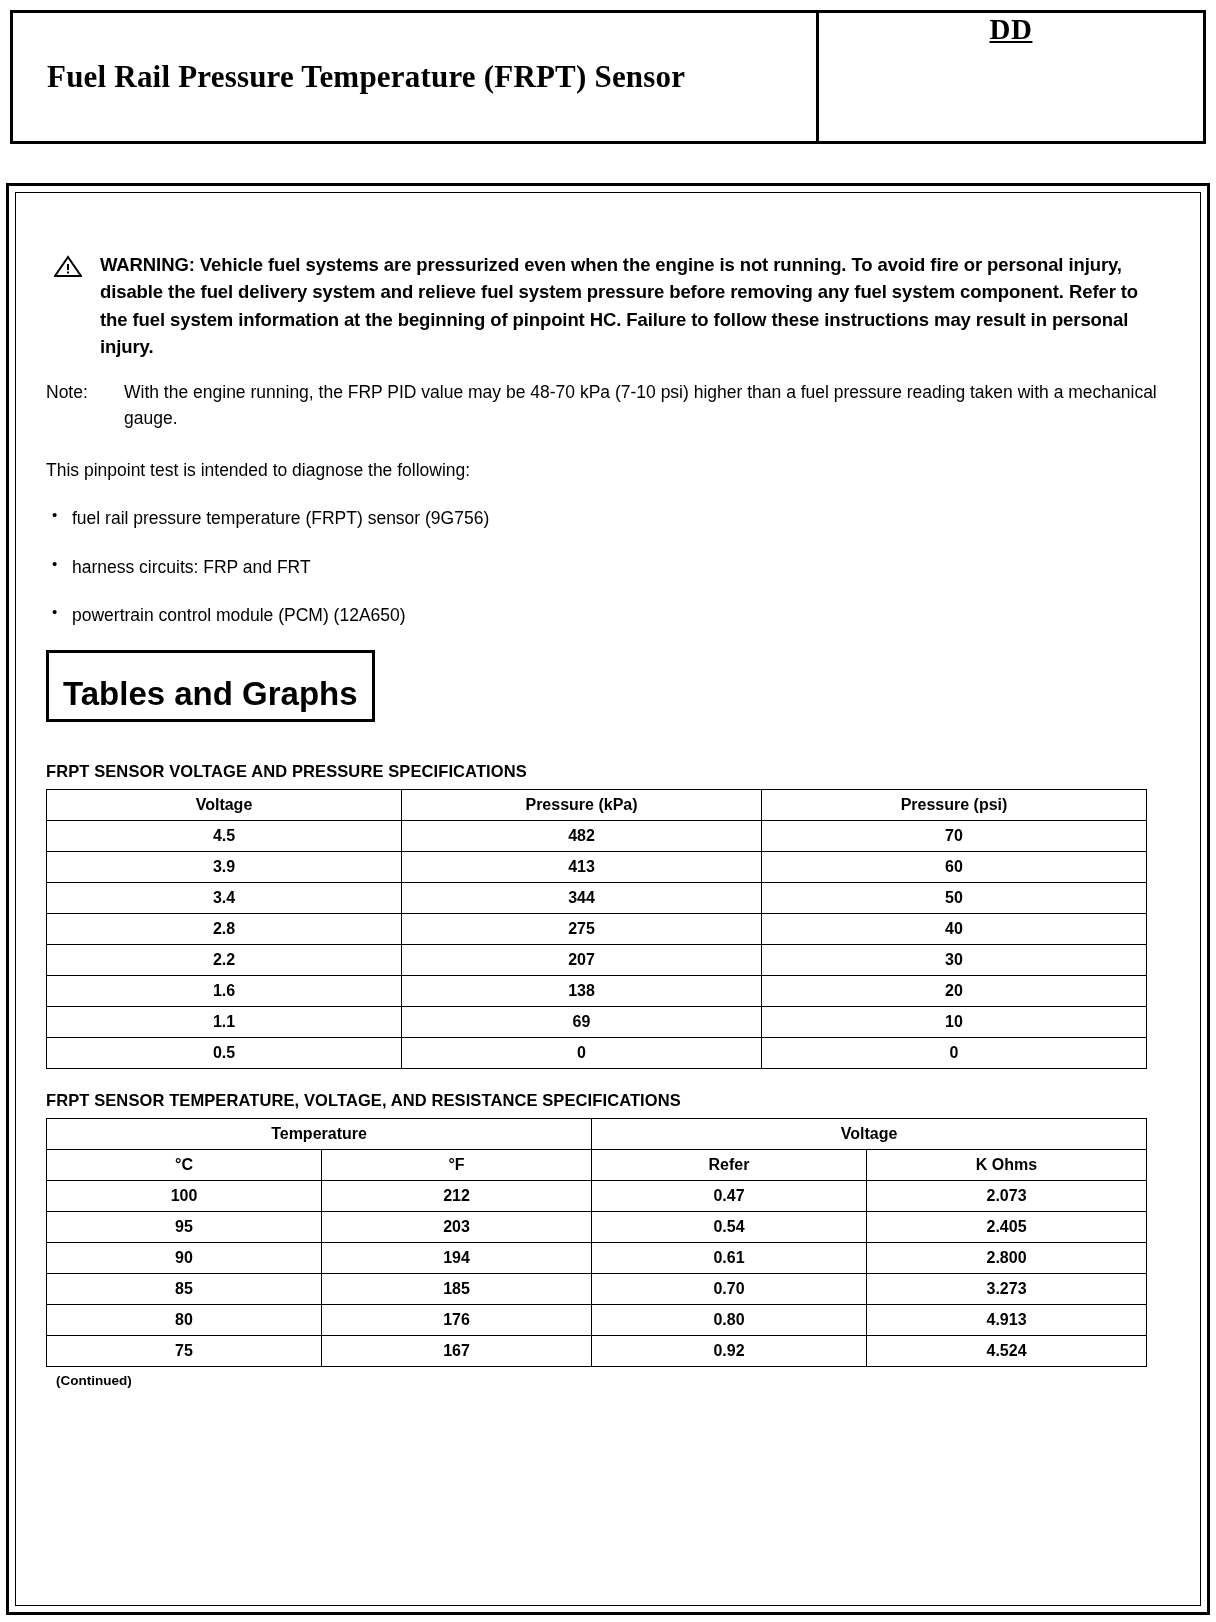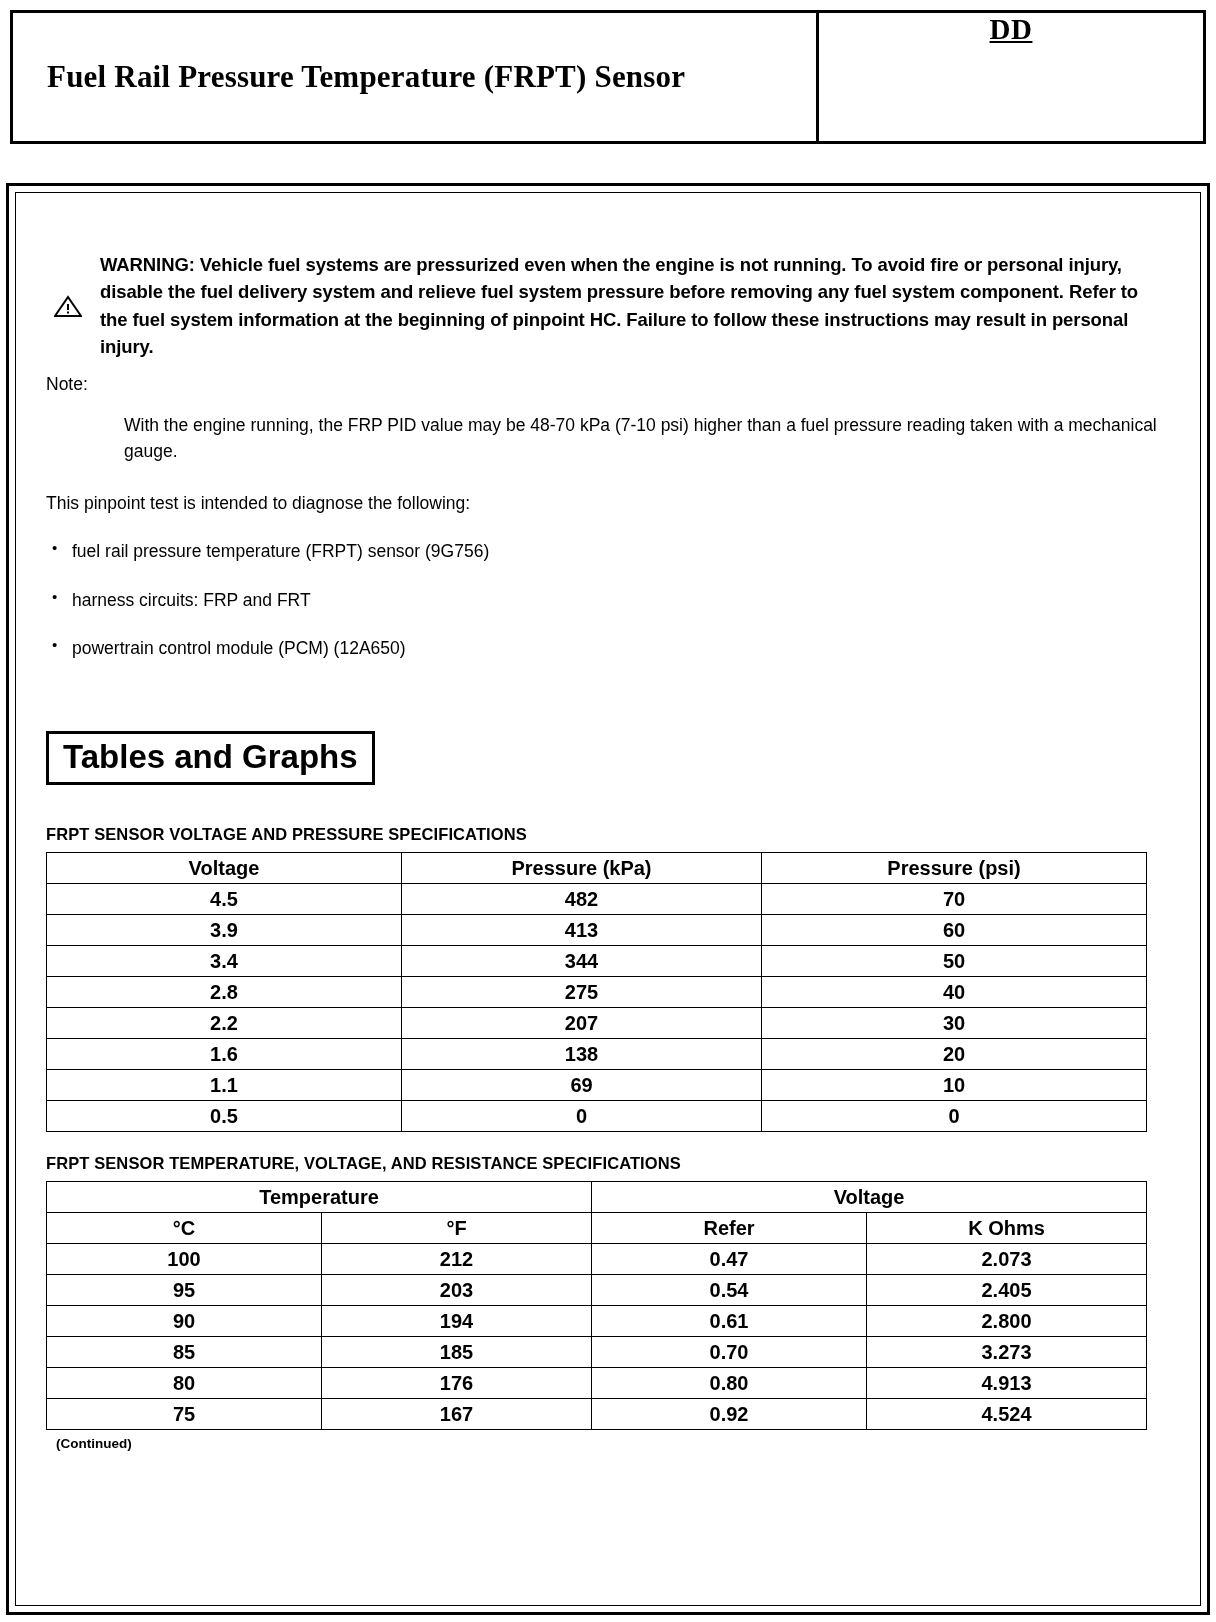--- a/index.html
+++ b/index.html
@@ -82,23 +82,23 @@
     bottom: 6px;
     border: 1px solid #000;
     box-sizing: border-box;
     padding: 38px 30px 0 30px;
     overflow: hidden;
   }
 
   
   .warning-block {
     display: flex;
-    align-items: center;
+    align-items: flex-start;
     margin-top: 20px;
-    margin-bottom: 10px;
+    margin-bottom: 18px;
   }
   .warn-tri {
     flex: 0 0 auto;
     margin: 4px 18px 0 8px;
   }
   .warning-text {
     font-size: 18.5px;
     font-weight: bold;
     line-height: 1.48;
     letter-spacing: -0.1px;
@@ -110,21 +110,20 @@
     margin-bottom: 26px;
   }
   .note-label {
     flex: 0 0 78px;
     font-size: 17.5px;
     line-height: 1.5;
   }
   .note-text {
     font-size: 17.5px;
     line-height: 1.5;
-    margin-top: 41px;
   }
 
   .intro-line {
     font-size: 17.5px;
     line-height: 1.5;
     margin-bottom: 22px;
   }
 
   ul.bullets {
     margin: 0 0 0 0;
@@ -143,22 +142,21 @@
     position: absolute;
     left: 6px;
     top: -1px;
     font-size: 15px;
   }
 
   
   .section-box {
     display: inline-block;
     border: 3px solid #000;
-    padding: 6px 14px 9px 14px;
-    margin-top: 48px;
+    padding: 24px 14px 9px 14px;
     margin-bottom: 40px;
   }
   .section-box .section-title {
     font-size: 33px;
     font-weight: bold;
     letter-spacing: 0px;
     line-height: 1;
   }
 
   
@@ -169,21 +167,21 @@
     margin-bottom: 8px;
   }
   table.spec {
     border-collapse: collapse;
     width: 1100px;
     table-layout: fixed;
   }
   table.spec th, table.spec td {
     border: 1px solid #000;
     text-align: center;
-    font-size: 20px;
+    font-size: 16px;
     height: 28px;
     padding: 1px 2px;
   }
   table.spec th {
     font-weight: bold;
   }
   table.spec td {
     font-weight: bold;
   }
   .t1 col.c1 { width: 355px; }

